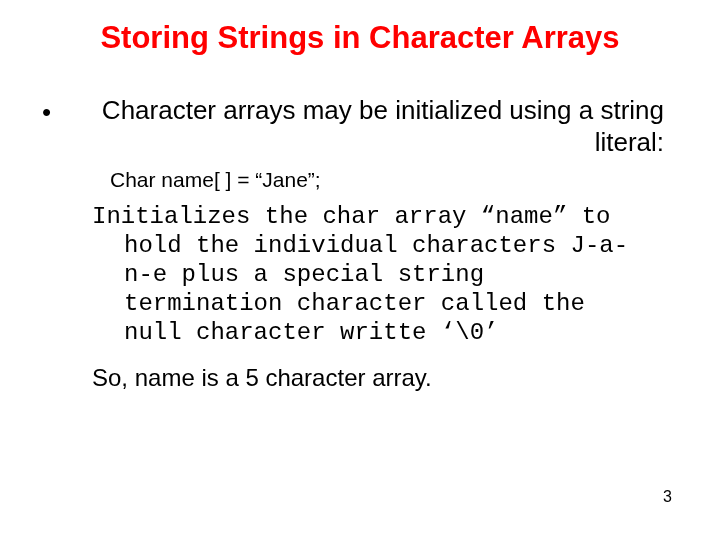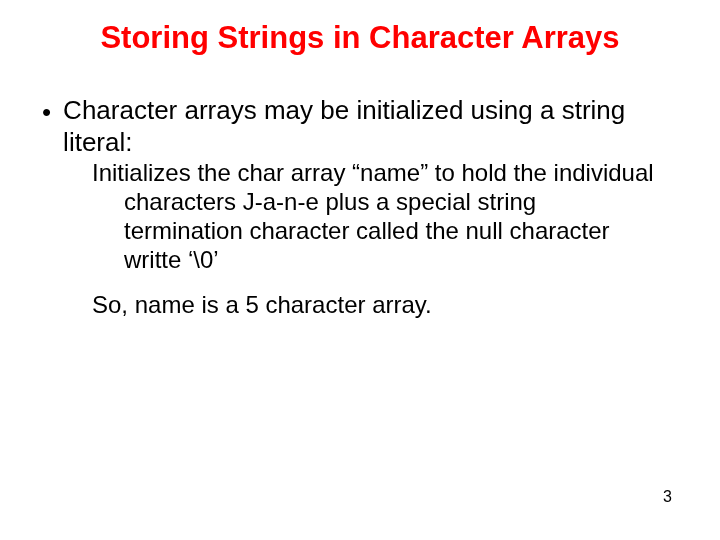--- a/index.html
+++ b/index.html
@@ -2,41 +2,42 @@
 <html><head>
 <meta charset="utf-8">
 <style>
   * { margin: 0; padding: 0; box-sizing: border-box; }
   html, body { width: 720px; height: 540px; background: #ffffff; font-family: Arial, Helvetica, sans-serif; }
   .slide { position: relative; width: 720px; height: 540px; padding: 20px 0 0 0; }
   .title { color: #ff0000; font-size: 31px; text-align: center; margin: 0 40px 38px 40px; letter-spacing: 0px; }
   .body { margin: 0 56px 0 42px; }
   .bullet-row { display: flex; align-items: flex-start; }
   .bullet-dot { font-size: 26px; line-height: 32px; color: #000; margin-right: 12px; margin-top: 2px; }
-  .bullet-text { font-size: 26px; line-height: 32px; color: #000; }
+  .bullet-text { font-size: 26px; line-height: 32px; color: #000; text-align: right; }
   .code-line { font-size: 21px; color: #000; margin: 10px 0 10px 68px; }
   .para { font-size: 24px; line-height: 29px; color: #000; margin: 0 10px 0 50px; }
-  .para .indent-block { display: block; padding-left: 32px; text-indent: -32px; }
+  .para .indent-block { display: block; padding-left: 32px; text-indent: -32px; font-family: Liberation Mono, monospace; }
   .para .so-line { display: block; margin-top: 16px; }
   .pagenum { position: absolute; right: 48px; bottom: 34px; font-size: 16px; color: #000; }
 </style>
 </head>
 <body>
 
 <div class="slide">
 
   <h1 class="title">Storing Strings in Character Arrays</h1>
 
   <div class="body">
 
     <div class="bullet-row">
       <span class="bullet-dot">•</span>
       <span class="bullet-text">Character arrays may be initialized using a string literal:</span>
     </div>
 
+    <div class="code-line">Char name[ ] =  “Jane”;</div>
 
     <div class="para">
       <span class="indent-block">Initializes the char array “name” to hold the individual characters J-a-n-e plus a special string termination character called the null character writte ‘\0’</span>
       <span class="so-line">So, name is a 5 character array.</span>
     </div>
 
   </div>
 
   <div class="pagenum">3</div>
 

